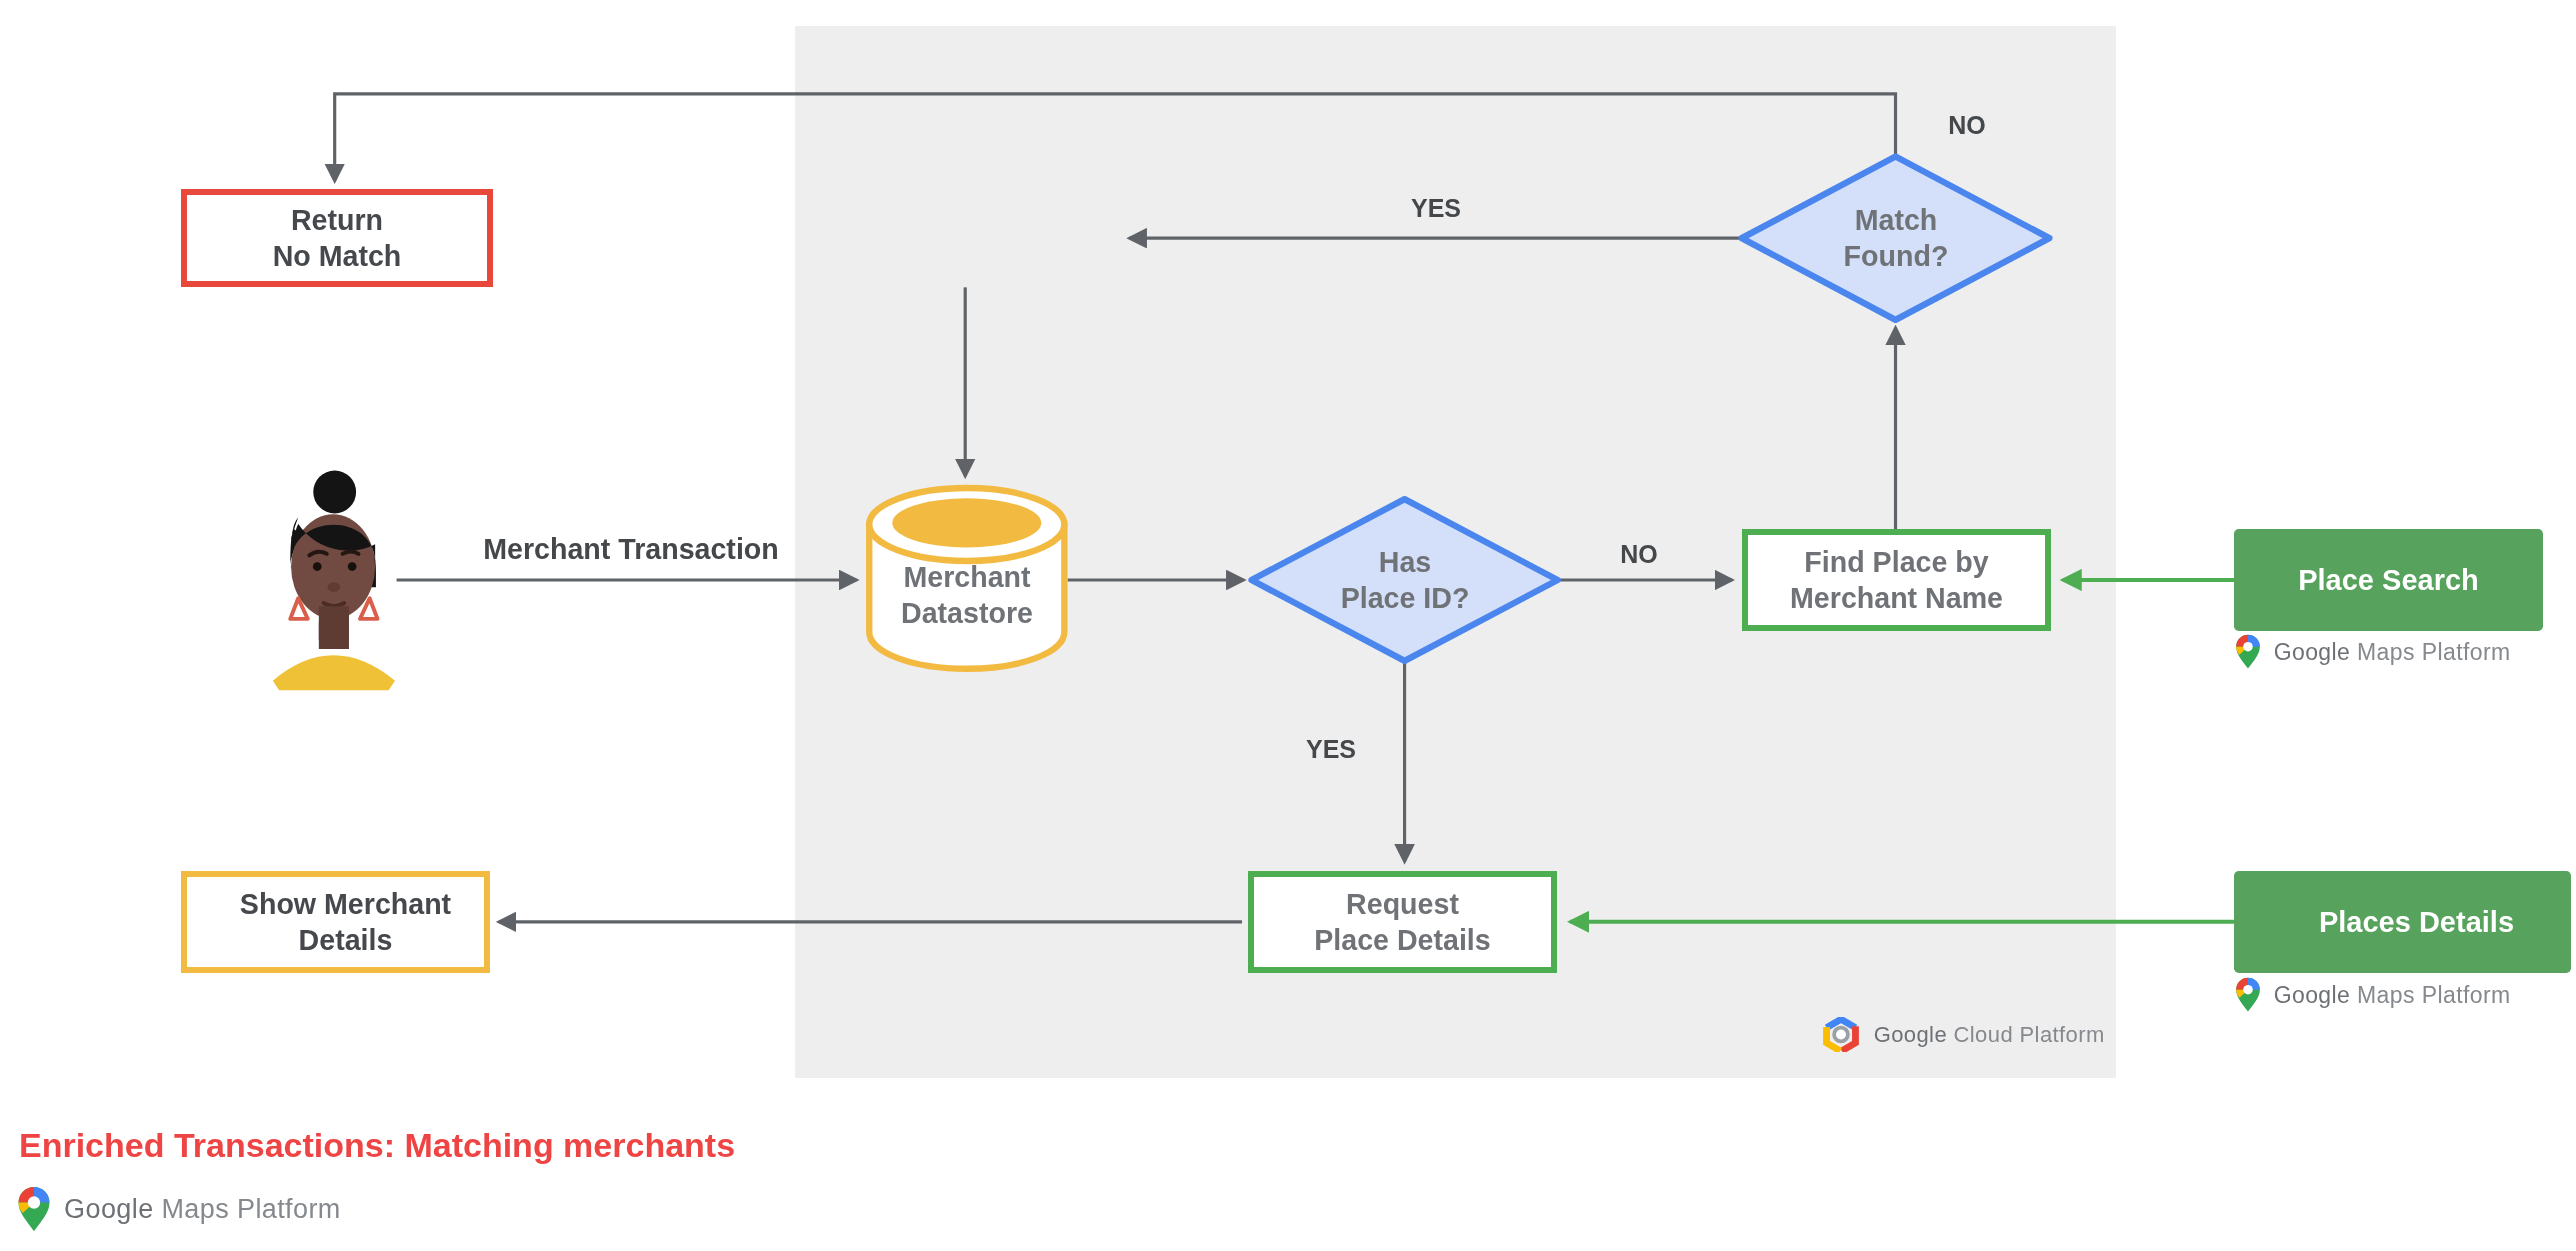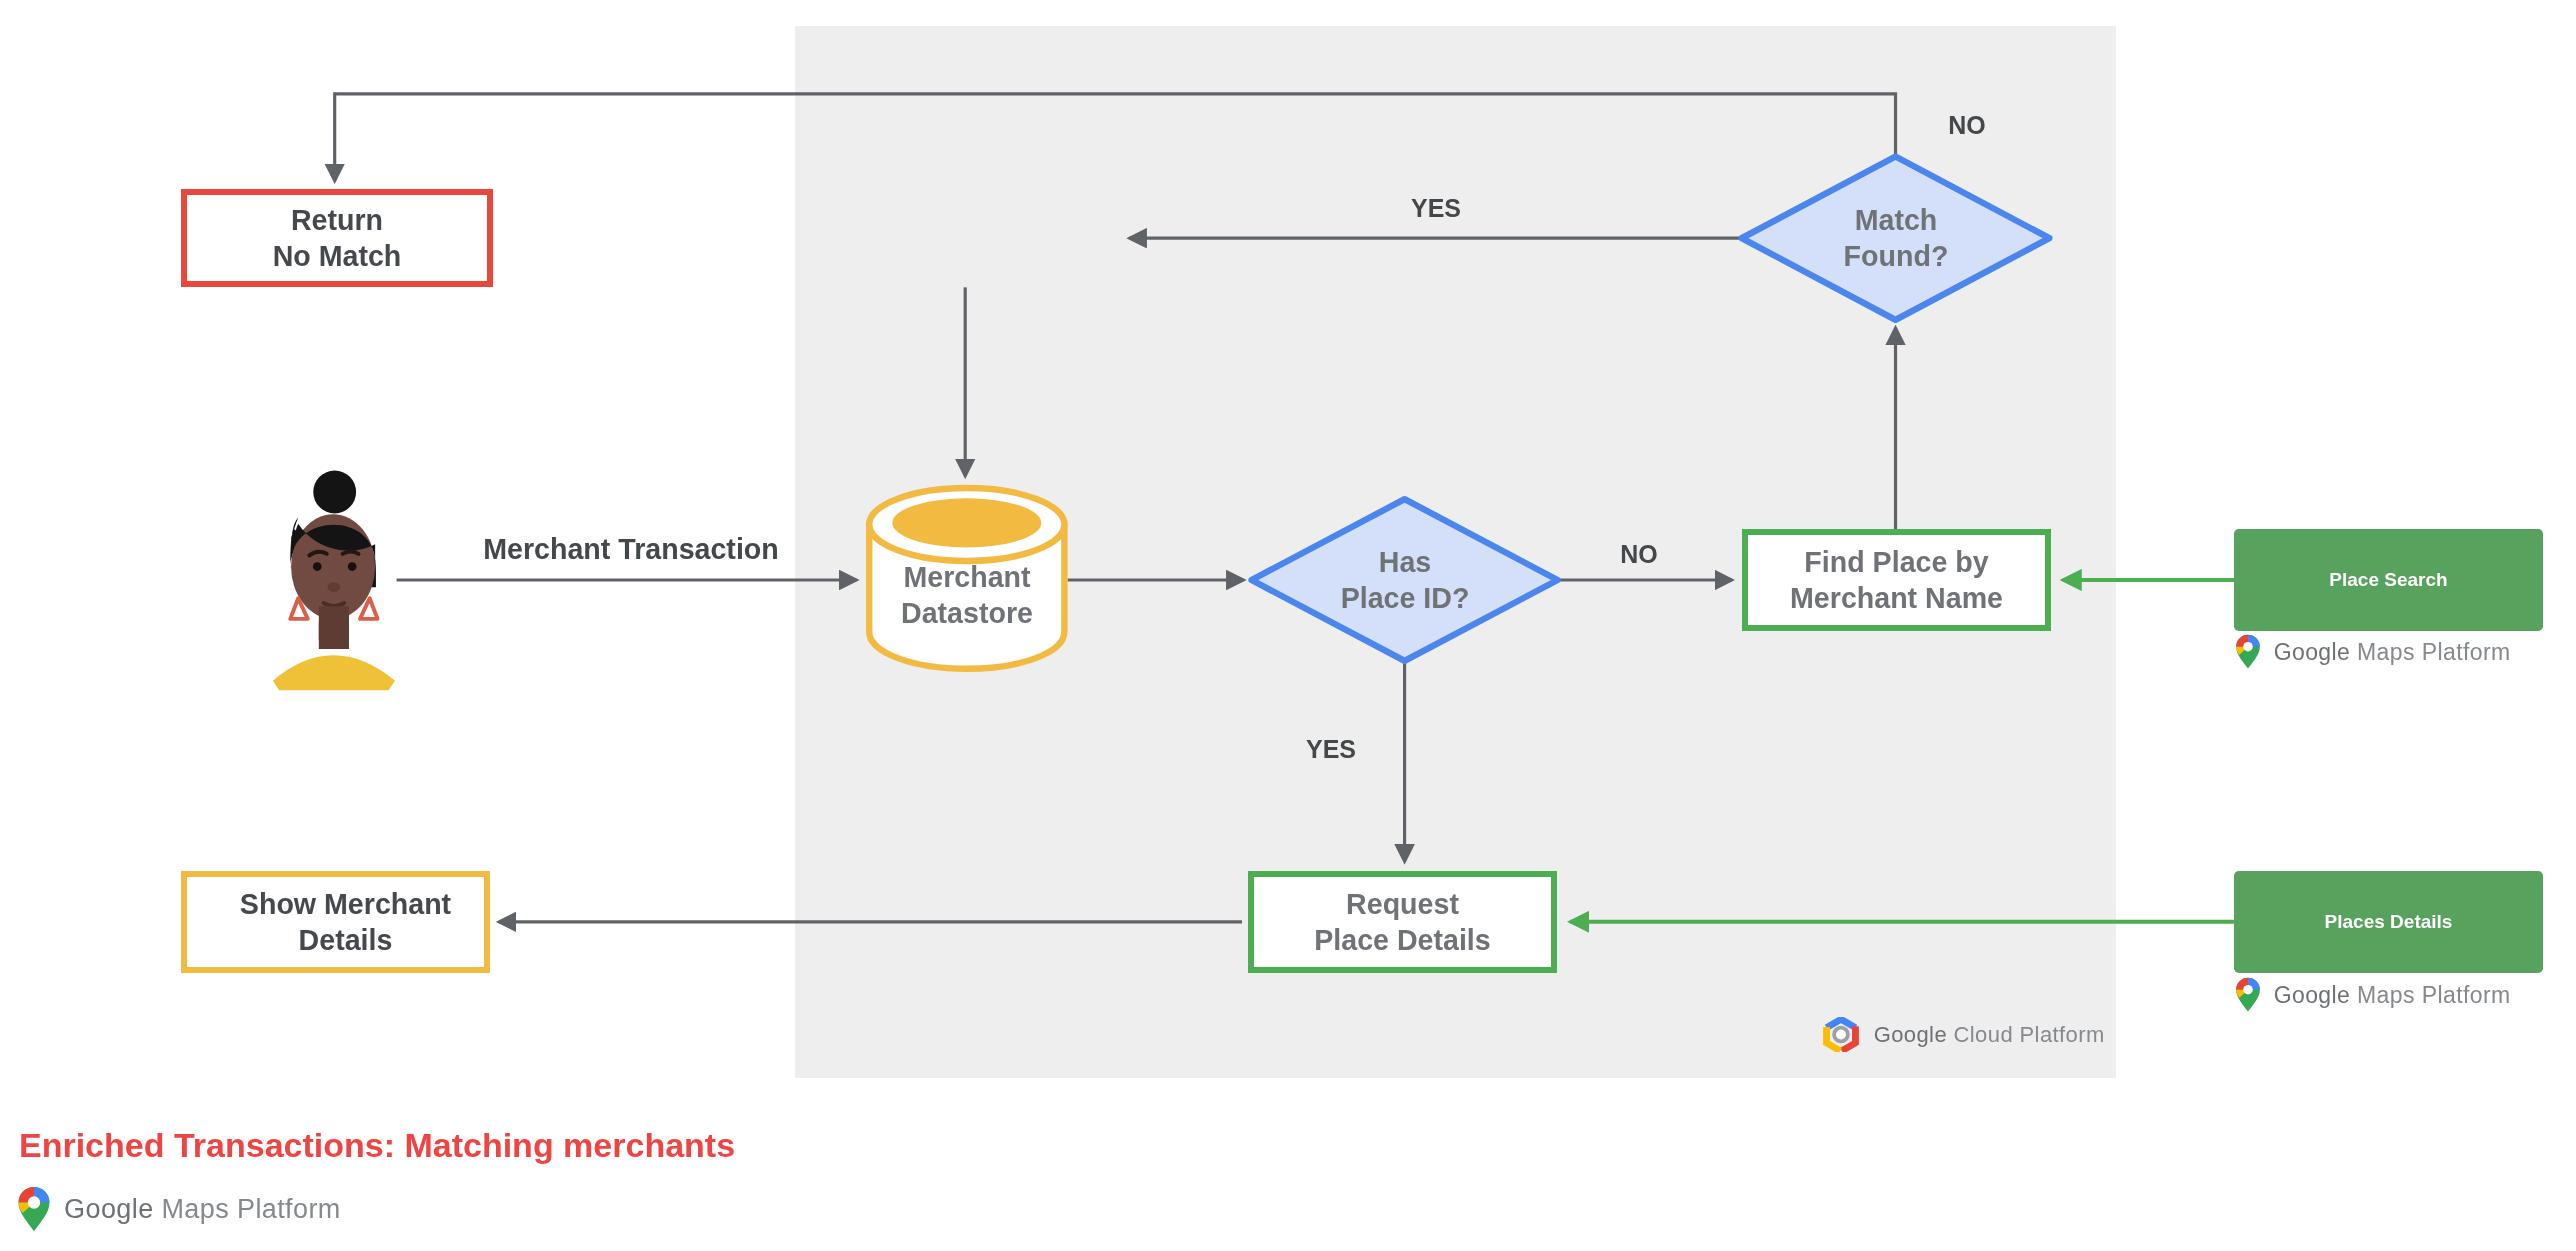--- a/index.html
+++ b/index.html
@@ -14,21 +14,21 @@
     text-align:center;background:#ffffff;font-weight:bold;font-size:28.6px;line-height:36px;
     color:#6F7276;white-space:pre-line;box-sizing:border-box;
   }
   .node.dark{color:#45484C;}
   .b-red{border:6.3px solid #E8473C;}
   .b-blue{border:6.3px solid #4A86EE;}
   .b-green{border:6.3px solid #4DAE51;}
   .b-yellow{border:6.3px solid #F2BA40;padding-left:20px;}
   .api-box{
     position:absolute;display:flex;align-items:center;justify-content:center;
-    background:#57A25D;color:#ffffff;font-weight:bold;font-size:19px;border-radius:4.8px;
+    background:#57A25D;color:#ffffff;font-weight:bold;font-size:29px;border-radius:4.8px;
   }
   .shape-label{
     position:absolute;display:flex;align-items:center;justify-content:center;text-align:center;
     font-weight:bold;font-size:28.6px;line-height:36px;color:#6F7276;white-space:pre-line;
     transform:translate(-50%,-50%);background:transparent;
   }
   .edge-label{
     position:absolute;font-weight:bold;font-size:25px;color:#45484B;
     transform:translate(-50%,-50%);white-space:nowrap;background:transparent;
   }
@@ -125,21 +125,21 @@
 Merchant Name</div>
 
   <div class="node b-green" style="left:1248px;top:871px;width:309px;height:102px;">Request
 Place Details</div>
 
   <div class="node dark b-yellow" style="left:181px;top:871px;width:309px;height:102px;">Show Merchant
 Details</div>
 
   <div class="api-box" style="left:2234px;top:529px;width:309px;height:102px;">Place Search</div>
 
-  <div class="api-box" style="left:2234px;top:871px;width:309px;height:102px;">Places Details</div>
+  <div class="api-box" style="left:2234px;top:871px;width:309px;height:102px;padding-left:28px;">Places Details</div>
 
   <div class="shape-label" style="left:1896px;top:238px;">Match
 Found?</div>
 
   <div class="shape-label" style="left:1405px;top:580px;">Has
 Place ID?</div>
 
   <div class="shape-label" style="left:967px;top:595px;">Merchant
 Datastore</div>
 

